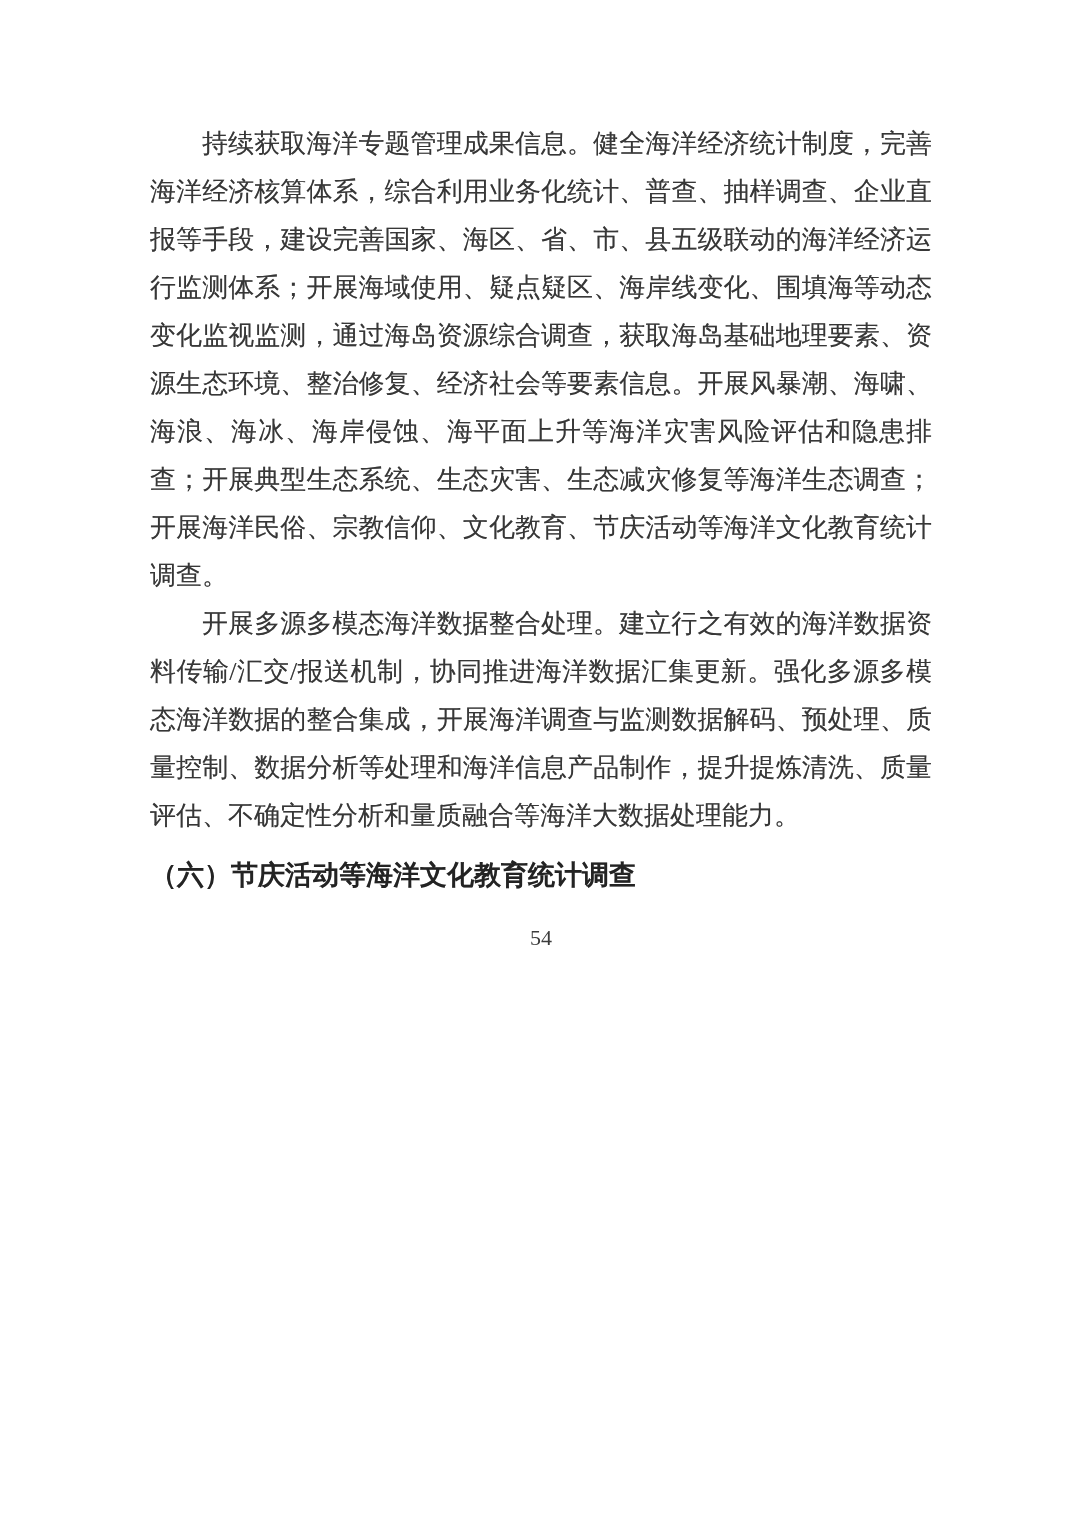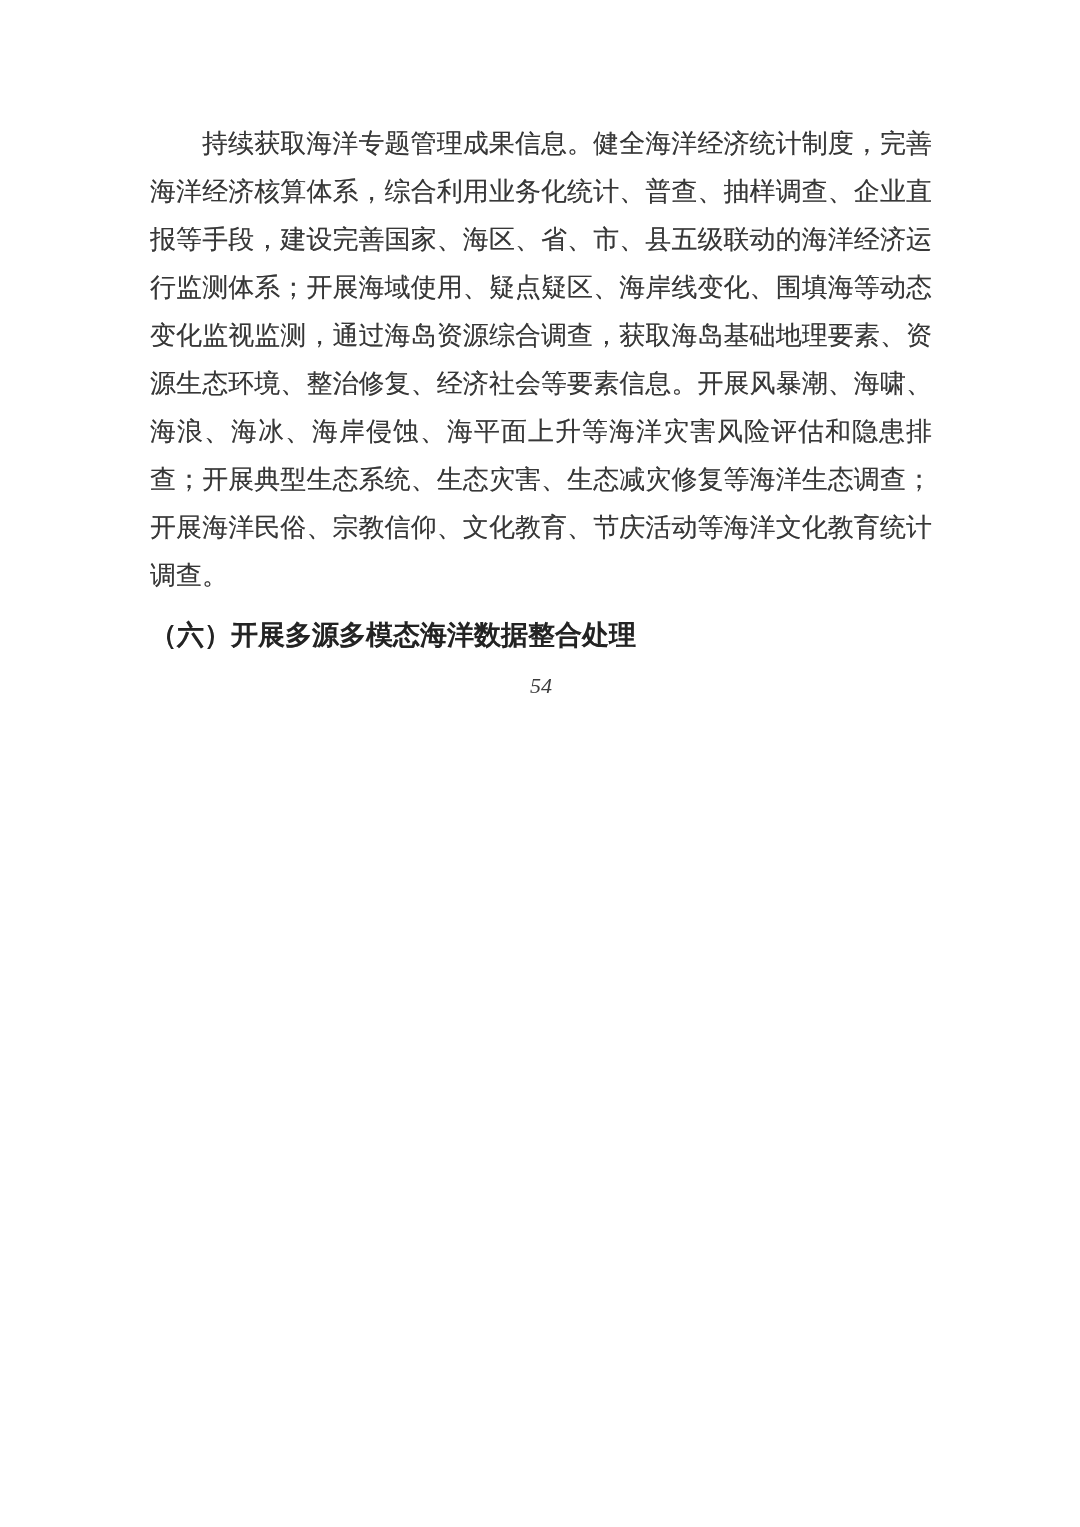--- a/index.html
+++ b/index.html
@@ -35,24 +35,24 @@
     line-height: 48px;
     color: #232323;
     margin: 11px 0 11px 0;
     text-shadow: 0 0 0.5px rgba(30,30,30,0.4);
   }
   .page-number {
     font-family: "Liberation Serif", "DejaVu Serif", serif;
     font-size: 22px;
     color: #3c3c3c;
     text-align: center;
-    margin-top: 14px;
-    font-style: italic;
+    margin-top: 26px;
   }
 </style>
 </head>
 <body>
 
 <div class="page">
   <p class="body-para">持续获取海洋专题管理成果信息。健全海洋经济统计制度，完善海洋经济核算体系，综合利用业务化统计、普查、抽样调查、企业直报等手段，建设完善国家、海区、省、市、县五级联动的海洋经济运行监测体系；开展海域使用、疑点疑区、海岸线变化、围填海等动态变化监视监测，通过海岛资源综合调查，获取海岛基础地理要素、资源生态环境、整治修复、经济社会等要素信息。开展风暴潮、海啸、海浪、海冰、海岸侵蚀、海平面上升等海洋灾害风险评估和隐患排查；开展典型生态系统、生态灾害、生态减灾修复等海洋生态调查；开展海洋民俗、宗教信仰、文化教育、节庆活动等海洋文化教育统计调查。</p>
-  <h2 class="section-heading">（六）开展多源多模态海洋数据整合处理</h2>
+  <p class="body-para">开展多源多模态海洋数据整合处理。建立行之有效的海洋数据资料传输/汇交/报送机制，协同推进海洋数据汇集更新。强化多源多模态海洋数据的整合集成，开展海洋调查与监测数据解码、预处理、质量控制、数据分析等处理和海洋信息产品制作，提升提炼清洗、质量评估、不确定性分析和量质融合等海洋大数据处理能力。</p>
+  <h2 class="section-heading">（六）节庆活动等海洋文化教育统计调查</h2>
   <div class="page-number">54</div>
 </div>
 
 </body></html>

